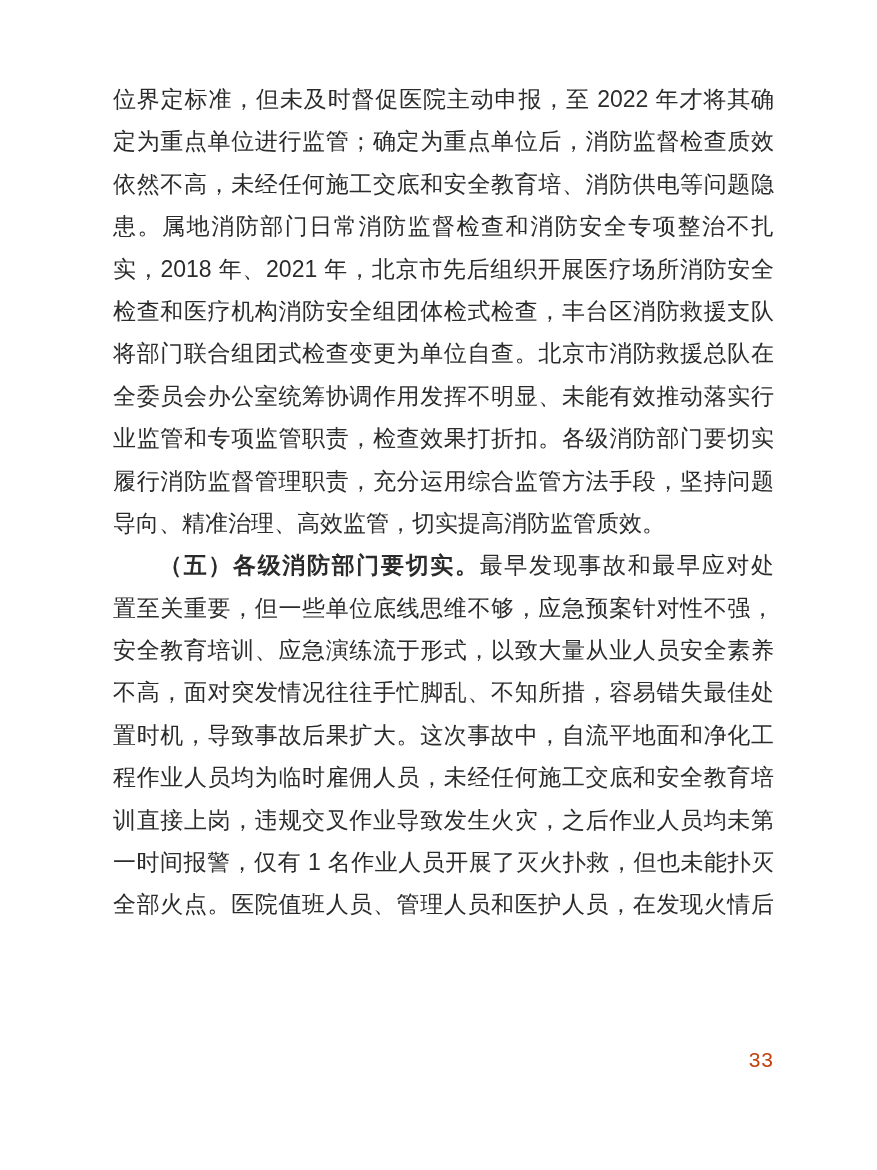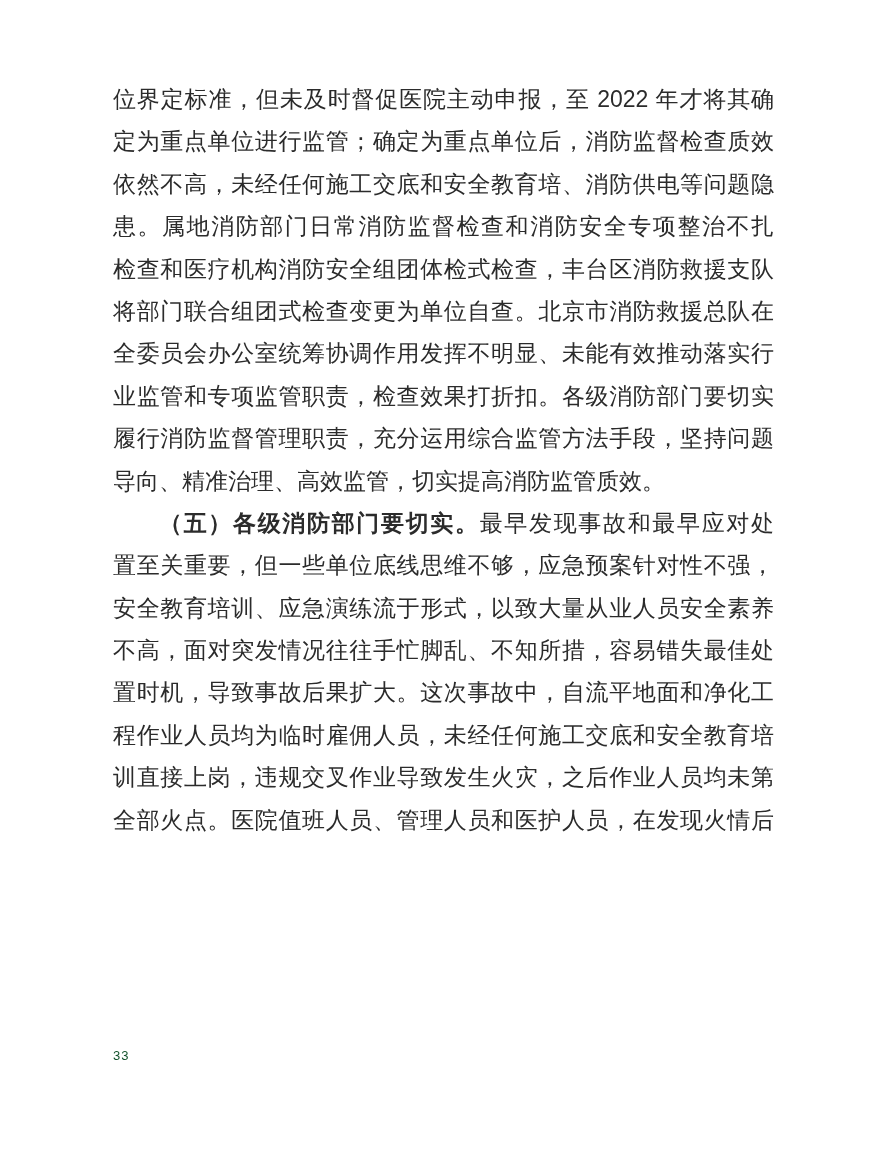--- a/index.html
+++ b/index.html
@@ -40,44 +40,46 @@
     text-indent: 2em;
   }
   .seg.bold {
     font-weight: 700;
   }
   .page-number {
     position: absolute;
     left: 113px;
     top: 1048px;
     width: 661px;
-    text-align: left;
-    font-size: 13px;
-    color: #14532d;
+    text-align: right;
+    font-size: 21px;
+    color: #c2410c;
     letter-spacing: 1px;
   }
 </style>
 </head>
 <body>
 
 <div class="page">
   <div class="text-block">
       <div class="line"><span class="seg">位界定标准，但未及时督促医院主动申报，至 2022 年才将其确</span></div>
       <div class="line"><span class="seg">定为重点单位进行监管；确定为重点单位后，消防监督检查质效</span></div>
       <div class="line"><span class="seg">依然不高，未经任何施工交底和安全教育培、消防供电等问题隐</span></div>
       <div class="line"><span class="seg">患。属地消防部门日常消防监督检查和消防安全专项整治不扎</span></div>
+      <div class="line"><span class="seg">实，2018 年、2021 年，北京市先后组织开展医疗场所消防安全</span></div>
       <div class="line"><span class="seg">检查和医疗机构消防安全组团体检式检查，丰台区消防救援支队</span></div>
       <div class="line"><span class="seg">将部门联合组团式检查变更为单位自查。北京市消防救援总队在</span></div>
       <div class="line"><span class="seg">全委员会办公室统筹协调作用发挥不明显、未能有效推动落实行</span></div>
       <div class="line"><span class="seg">业监管和专项监管职责，检查效果打折扣。各级消防部门要切实</span></div>
       <div class="line"><span class="seg">履行消防监督管理职责，充分运用综合监管方法手段，坚持问题</span></div>
       <div class="line align-left"><span class="seg">导向、精准治理、高效监管，切实提高消防监管质效。</span></div>
       <div class="line indent"><span class="seg bold">（五）各级消防部门要切实。</span><span class="seg">最早发现事故和最早应对处</span></div>
       <div class="line"><span class="seg">置至关重要，但一些单位底线思维不够，应急预案针对性不强，</span></div>
       <div class="line"><span class="seg">安全教育培训、应急演练流于形式，以致大量从业人员安全素养</span></div>
       <div class="line"><span class="seg">不高，面对突发情况往往手忙脚乱、不知所措，容易错失最佳处</span></div>
       <div class="line"><span class="seg">置时机，导致事故后果扩大。这次事故中，自流平地面和净化工</span></div>
       <div class="line"><span class="seg">程作业人员均为临时雇佣人员，未经任何施工交底和安全教育培</span></div>
       <div class="line"><span class="seg">训直接上岗，违规交叉作业导致发生火灾，之后作业人员均未第</span></div>
+      <div class="line"><span class="seg">一时间报警，仅有 1 名作业人员开展了灭火扑救，但也未能扑灭</span></div>
       <div class="line"><span class="seg">全部火点。医院值班人员、管理人员和医护人员，在发现火情后</span></div>
     </div>
   <div class="page-number">33</div>
 </div>
 
 </body></html>

